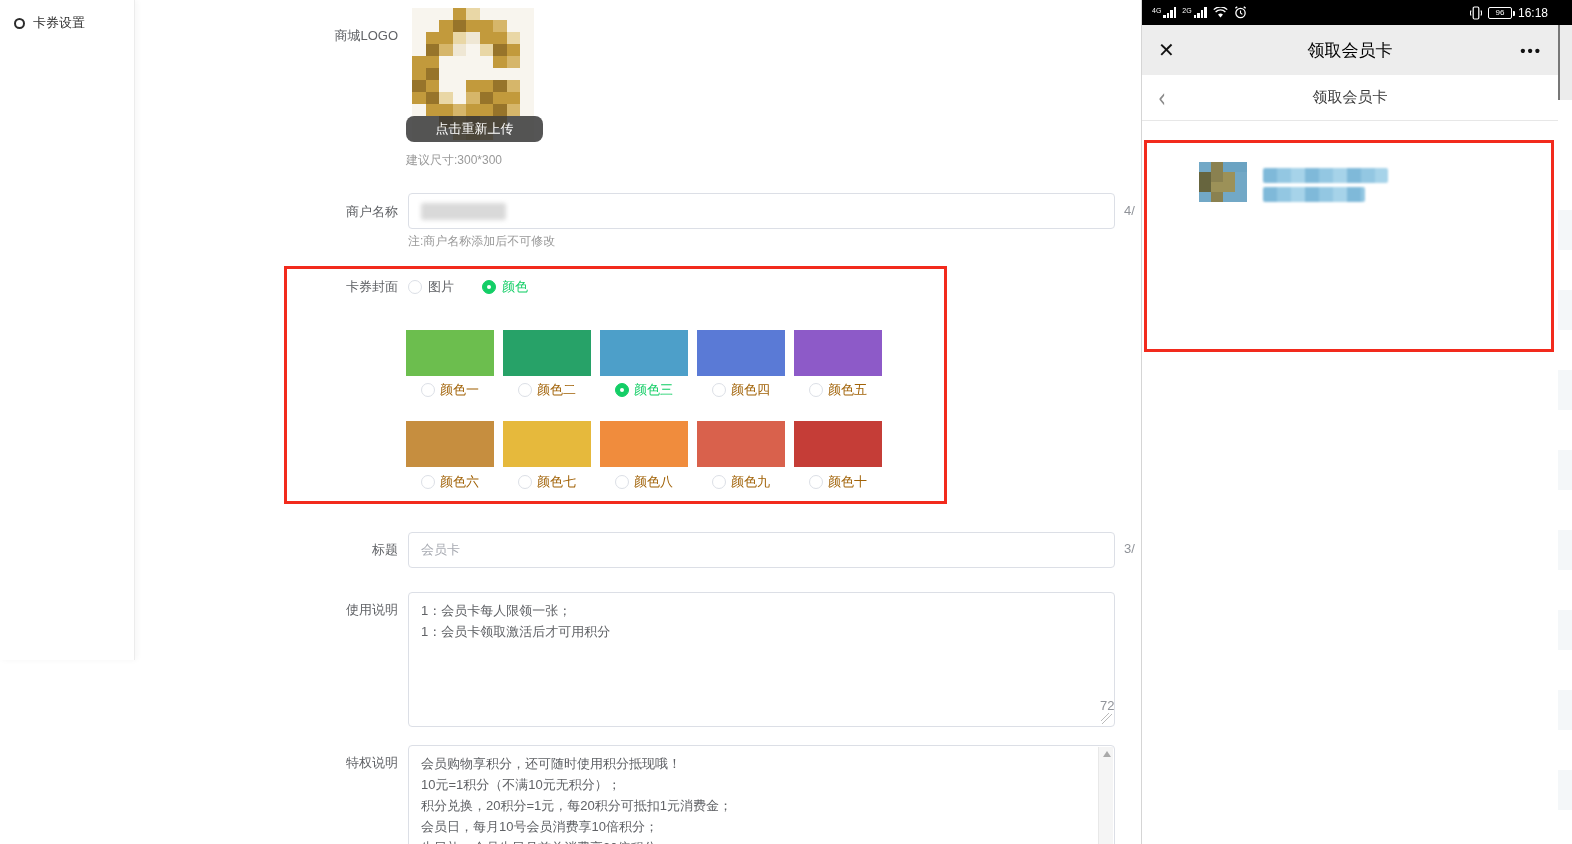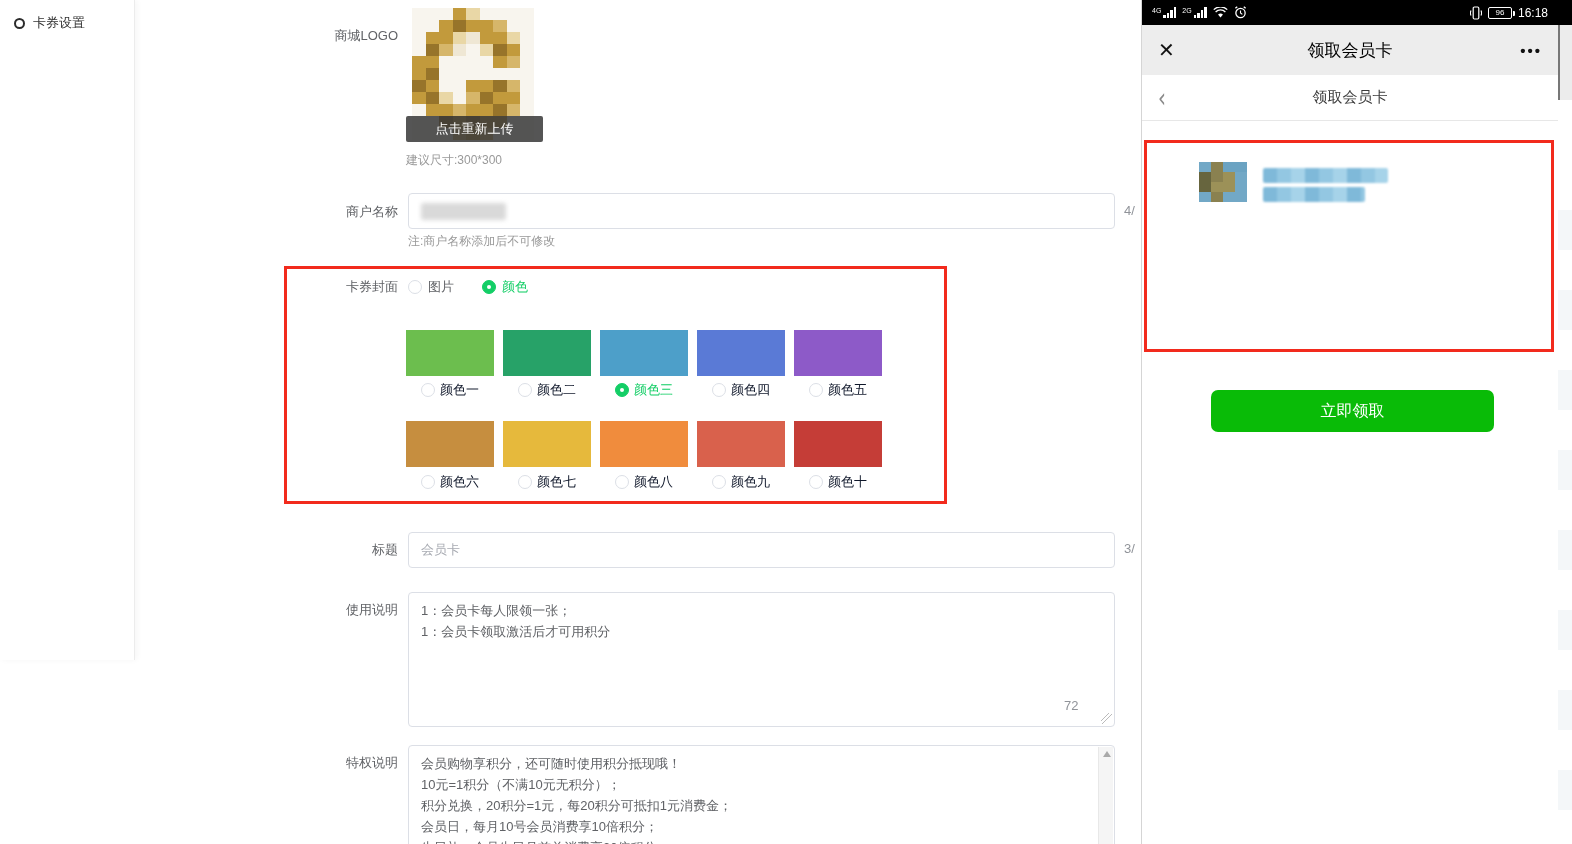--- a/index.html
+++ b/index.html
@@ -31,36 +31,36 @@
     filter:blur(2px); vertical-align:middle; margin:0 3px; border-radius:2px; }
   .resize-grip { position:absolute; right:2px; bottom:2px; width:11px; height:11px;
     background:
       linear-gradient(135deg, transparent 0 5px, #bbb 5px 6px, transparent 6px 8px, #bbb 8px 9px, transparent 9px);
   }
   
   #logo-box { left:276px; top:8px; width:122px; height:132px; cursor:pointer; }
   #logo-mosaic { position:absolute; left:0; top:0; }
   #reupload-bar { position:absolute; left:-6px; top:108px; width:137px; height:26px;
     background:rgba(55,55,55,.85); color:#fff; font-size:13px; display:flex;
-    align-items:center; justify-content:center; border-radius:2px; }
+    align-items:center; justify-content:center; border-radius:8px; }
   
   .red-rect { position:absolute; border:3px solid #f22a1d; pointer-events:none; }
   
   .radio { display:inline-block; width:14px; height:14px; border:1px solid #dcdfe6;
     border-radius:50%; background:#fff; position:relative; vertical-align:-3px; }
   .radio.checked { background:#13ce66; border-color:#13ce66; }
   .radio.checked::after { content:""; position:absolute; left:4px; top:4px; width:4px;
     height:4px; border-radius:50%; background:#fff; }
   .radio-opt { position:absolute; font-size:13px; color:#606266; cursor:pointer; white-space:nowrap; }
   .radio-opt .radio { margin-right:6px; }
   .radio-opt.sel-label { color:#13ce66; }
   
   .swatch { position:absolute; width:88px; height:46px; cursor:pointer; }
   .swatch-radio { position:absolute; width:88px; text-align:center; font-size:13px;
-    color:#0f172a; cursor:pointer; white-space:nowrap; }
+    color:#a16207; cursor:pointer; white-space:nowrap; }
   .swatch-radio .radio { margin-right:5px; }
   .swatch-radio.sel { color:#13ce66; }
   
   .vscroll { position:absolute; right:1px; top:1px; width:15px; bottom:1px;
     background:#f5f5f5; border-left:1px solid #e8e8e8; }
   .vscroll .up { position:absolute; top:4px; left:4px; width:0; height:0;
     border-left:4px solid transparent; border-right:4px solid transparent;
     border-bottom:6px solid #a9a9a9; cursor:pointer; }
 
   
@@ -270,21 +270,21 @@
   <div class="form-label" style="top:541px;">标题</div>
   <input class="tinput" style="top: 532px;" value="会员卡">
   <div class="counter" style="left:988px; top:541px;">3/</div>
 
   <div class="form-label" style="top:601px;">使用说明</div>
   <div class="tarea" style="top:592px; height:135px;">
     <div>1：会员卡每人限领一张；</div>
     <div>1：会员卡领取激活后才可用积分</div>
     <div class="resize-grip"></div>
   </div>
-  <div class="counter" style="left:928px; top:698px;">72</div>
+  <div class="counter" style="left:964px; top:698px;">72</div>
 
   <div class="form-label" style="top:754px;">特权说明</div>
   <div class="tarea" style="top:745px; height:115px; padding-right:26px;">
     <div id="privilege-text" style="white-space:pre-line;">会员购物享积分，还可随时使用积分抵现哦！
 10元=1积分（不满10元无积分）；
 积分兑换，20积分=1元，每20积分可抵扣1元消费金；
 会员日，每月10号会员消费享10倍积分；
 生日礼，会员生日月首单消费享20倍积分；</div>
     <div class="vscroll">
       <div class="up"></div>
@@ -361,20 +361,19 @@
         <div style="width: 12px; height: 10px; background: rgb(114, 168, 198);"></div>
         <div style="width: 12px; height: 10px; background: rgb(114, 168, 198);"></div>
         <div style="width: 12px; height: 10px; background: rgb(138, 129, 80);"></div>
         <div style="width: 12px; height: 10px; background: rgb(114, 168, 198);"></div>
         <div style="width: 12px; height: 10px; background: rgb(114, 168, 198);"></div>
       </div>
     <div class="card-title-block" style="left:80px; top:16px; width:125px;"></div>
     <div class="card-title-block" style="left:80px; top:35px; width:102px;"></div>
   </div>
 
-  <button id="claim-btn">立即领取</button>
 </div>
 
 <div id="sliver" class="abs">
   <div class="sliver-black"></div>
   <div class="sliver-grey"></div>
   <div class="sliver-rows"></div>
 </div>
 
 </body></html>

